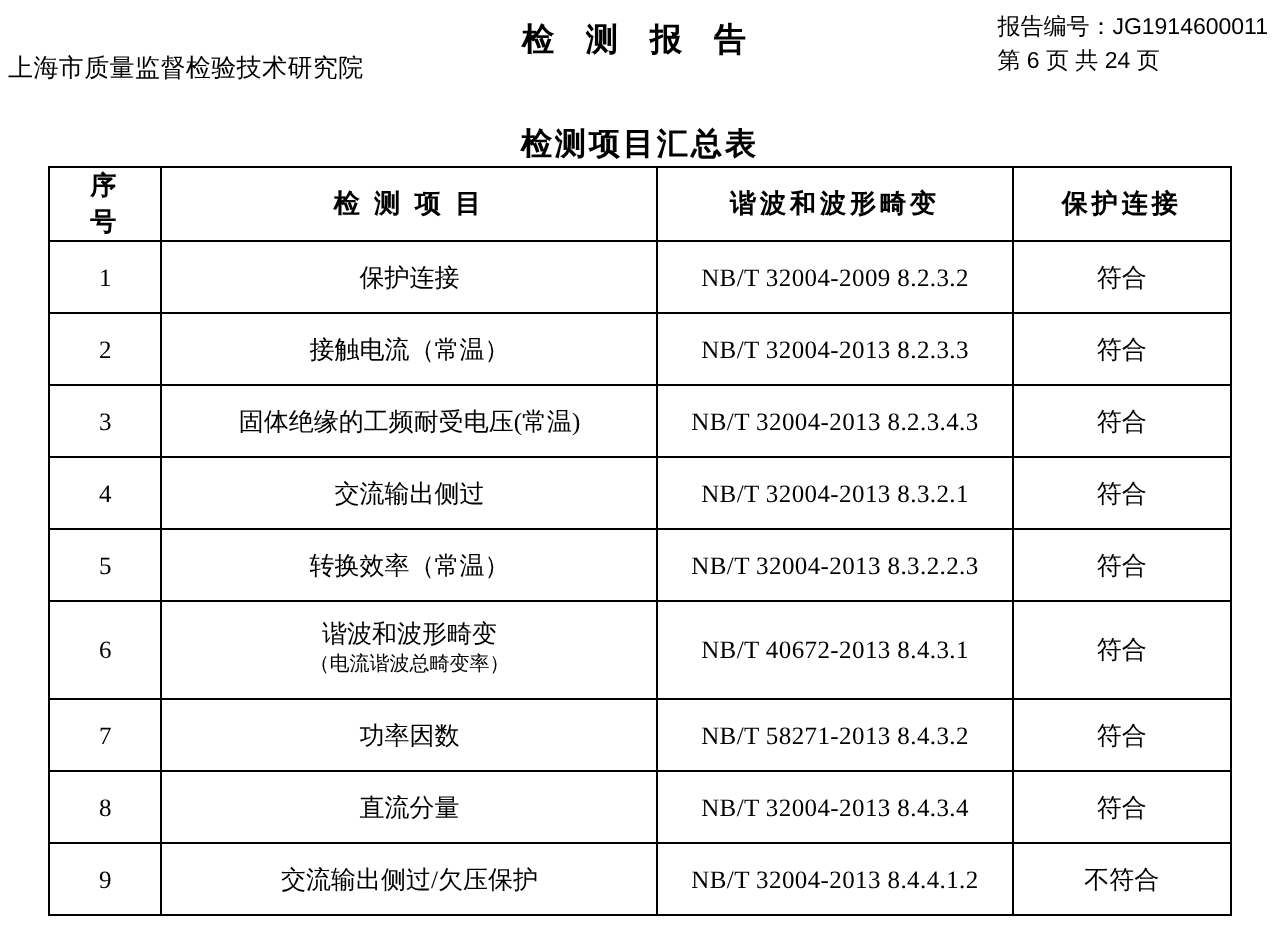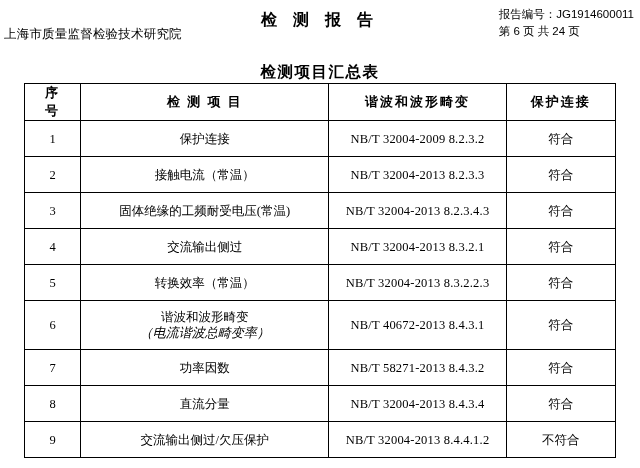--- a/index.html
+++ b/index.html
@@ -99,22 +99,21 @@
   }
   table.summary td.two-line {
     height: 48px;
   }
   .col-no     { width: 9.5%; }
   .col-item   { width: 42%;  }
   .col-std    { width: 30%;  }
   .col-result { width: 18.5%;}
   .cell-sub {
     display: block;
-    font-size: 13px;
-    font-style: italic;
+    font-size: 10px;
   }
   .num-text {
     font-family: "Liberation Serif", serif;
     font-size: 13px;
   }
   .std-text {
     font-family: "Liberation Serif", serif;
     font-size: 12.5px;
     letter-spacing: 0.2px;
   }

